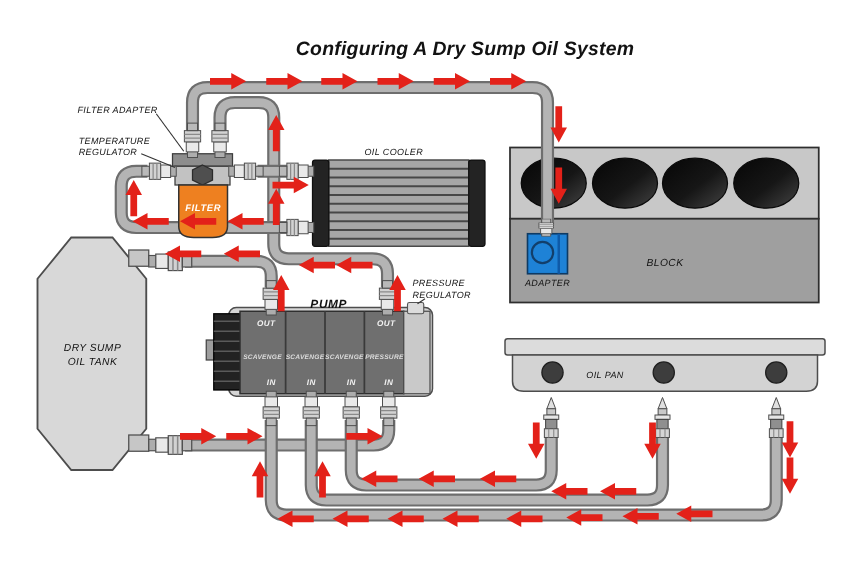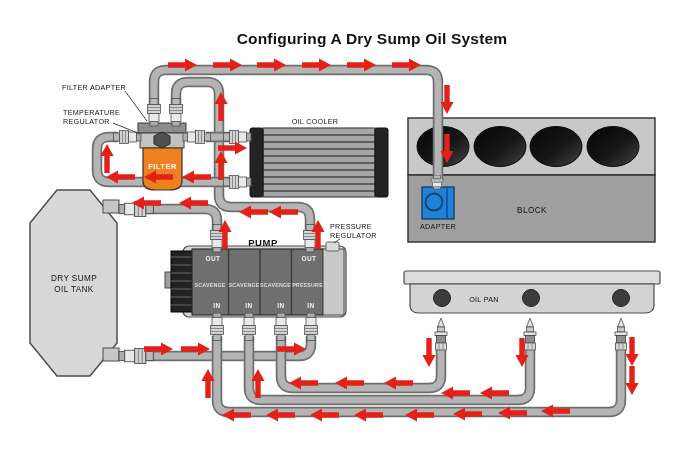--- a/index.html
+++ b/index.html
@@ -1,16 +1,16 @@
 <!DOCTYPE html>
 <html><head>
 <meta charset="utf-8">
 <style>
   html,body{margin:0;padding:0;background:#fff;}
-  .stage{position:relative;width:688px;height:459px;background:#fff;overflow:hidden;}
+  .stage{position:relative;width:688px;height:459px;background:#fff;overflow:hidden;font-style:italic;}
   svg{display:block;}
   text{font-family:"Liberation Sans", sans-serif;fill:#121212;}
   .hose-o{fill:none;stroke:#6e6e6e;stroke-width:10.5;stroke-linejoin:round;stroke-linecap:butt;}
   .hose-i{fill:none;stroke:#b4b4b4;stroke-width:7;stroke-linejoin:round;stroke-linecap:butt;}
   .leader{stroke:#333;stroke-width:0.9;fill:none;}
   .t-title{font-size:15.5px;font-weight:bold;letter-spacing:0.2px;}
   .t-lbl{font-size:7.2px;letter-spacing:0.3px;}
   .t-lbl8{font-size:8.2px;letter-spacing:0.4px;}
   .t-pump{font-size:9.5px;font-weight:bold;letter-spacing:0.5px;}
   .t-sec{font-size:5.3px;font-weight:bold;fill:#dcdcdc;letter-spacing:0.2px;}

